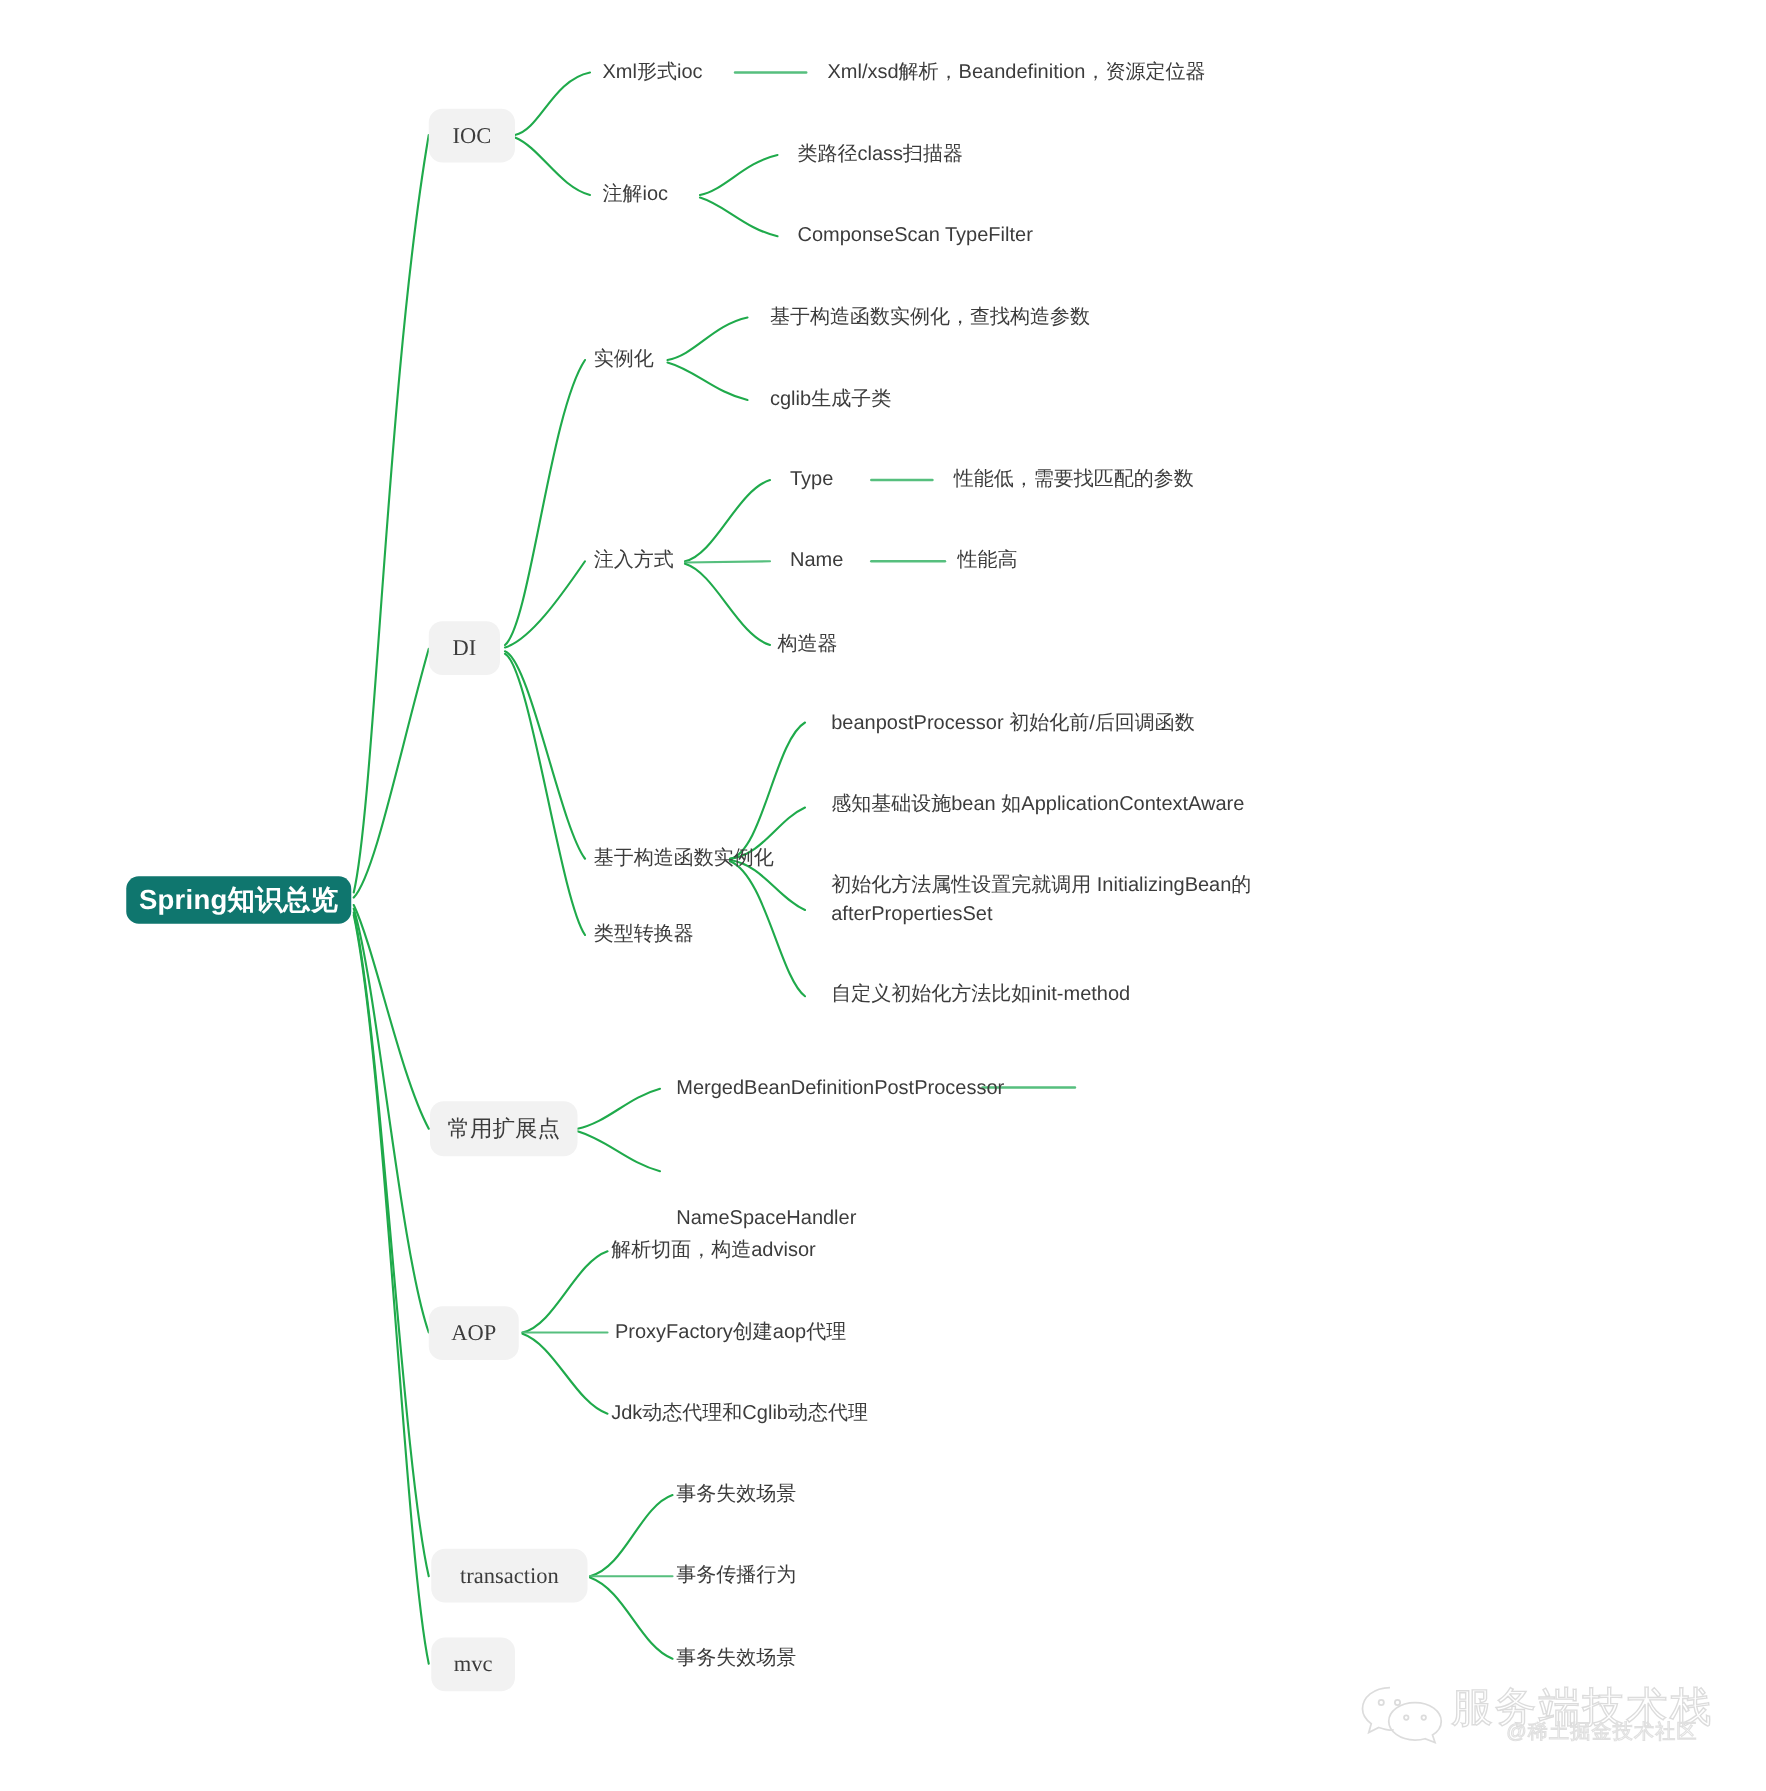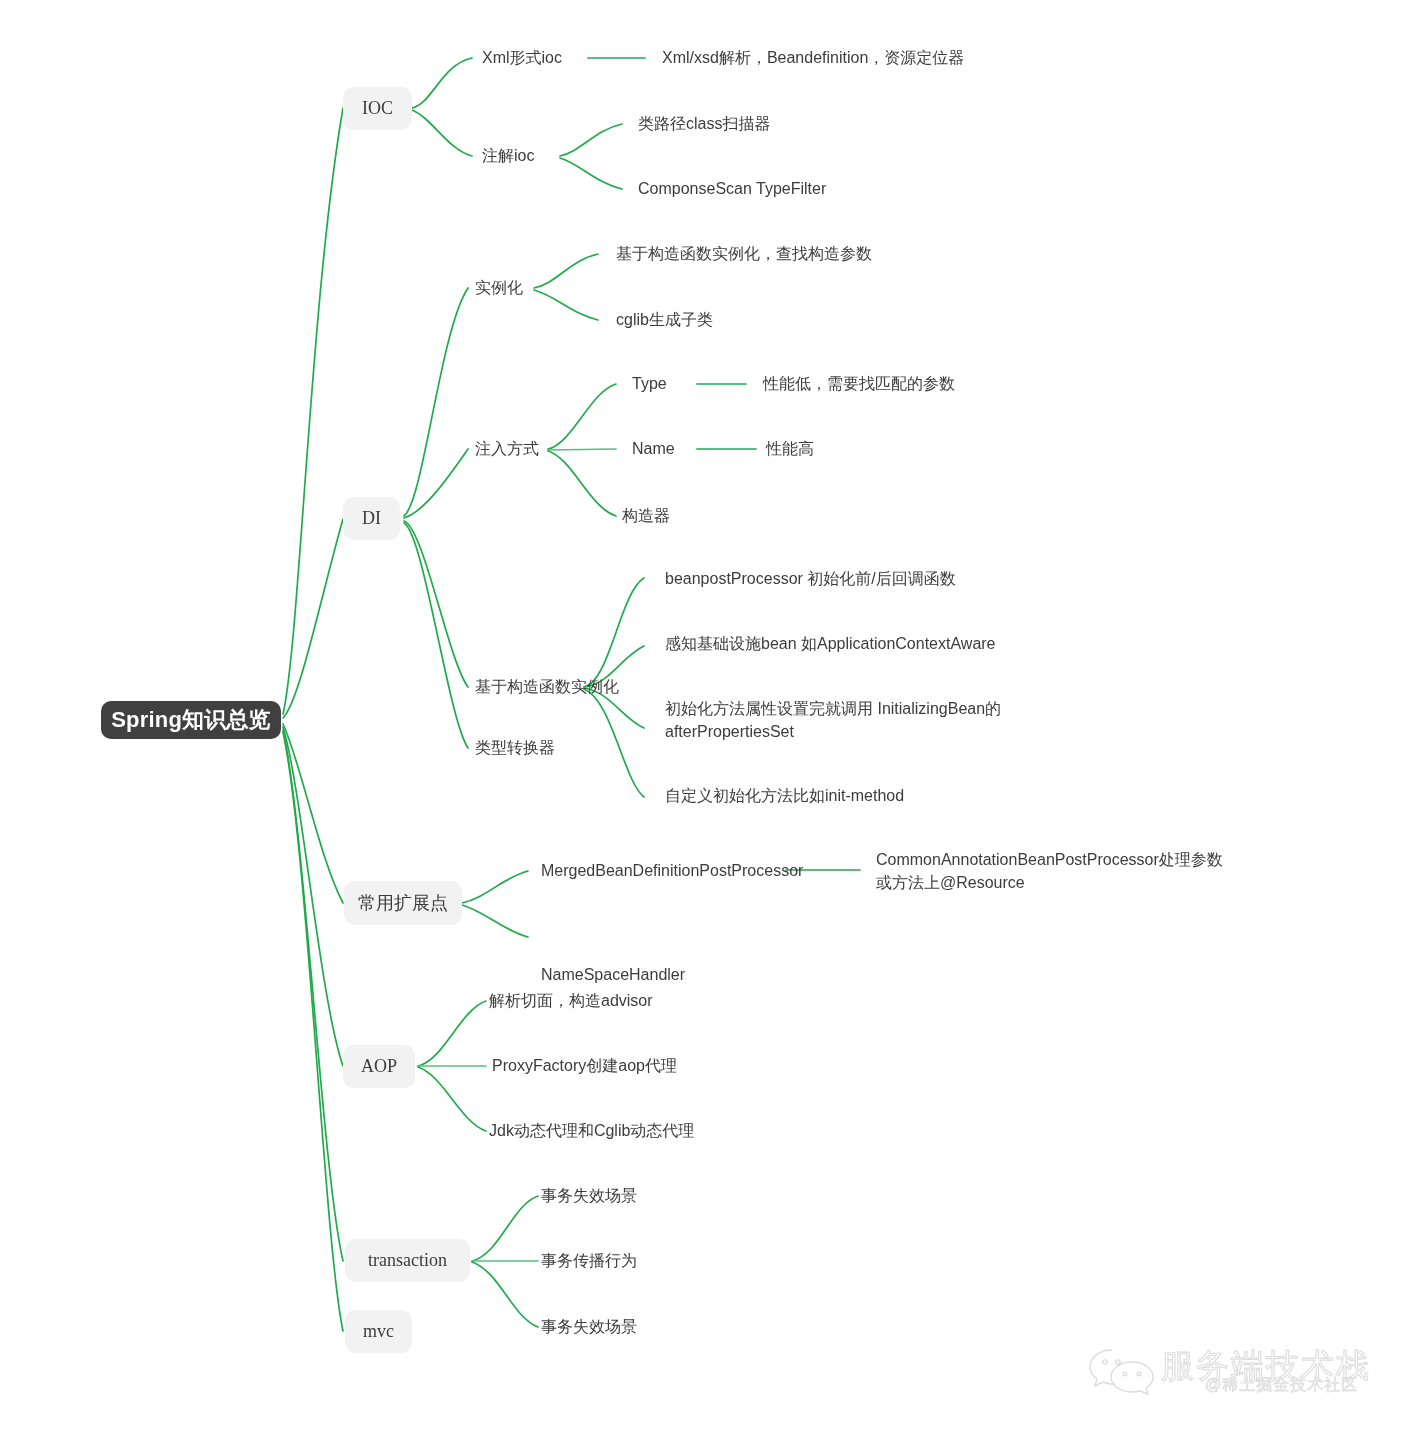--- a/index.html
+++ b/index.html
@@ -29,21 +29,21 @@
 
   
   .node {
     position: absolute;
     white-space: nowrap;
     line-height: 1.38;
     color: #3a3a3a;
   }
 
   .node-root {
-    background: #404040;
+    background: #0f766e;
     color: #ffffff;
     border-radius: 10px;
     font-size: 22px;
     font-weight: 600;
     letter-spacing: 0.2px;
     display: flex;
     align-items: center;
     justify-content: center;
   }
 
@@ -224,21 +224,20 @@
   <div class="node node-leaf wrap" style="left:665px; top:698px; width:370px;">初始化方法属性设置完就调用 InitializingBean的afterPropertiesSet</div>
 
   <div class="node node-leaf" style="left:665px; top:785px; height:22px;">自定义初始化方法比如init-method</div>
 
   <div class="node node-leaf" style="left:475px; top:737px; height:22px;">类型转换器</div>
 
   <div class="node node-branch" style="left:344px; top:881px; width:118px; height:44px;">常用扩展点</div>
 
   <div class="node node-leaf" style="left:541px; top:860px; height:22px;">MergedBeanDefinitionPostProcessor</div>
 
-  <div class="node node-leaf wrap" style="left:876px; top:849px; width:360px;">CommonAnnotationBeanPostProcessor处理参数或方法上@Resource</div>
 
   <div class="node node-leaf" style="left:541px; top:964px; height:22px;">NameSpaceHandler</div>
 
   <div class="node node-branch" style="left:343px; top:1045px; width:72px; height:43px;">AOP</div>
 
   <div class="node node-leaf" style="left:489px; top:990px; height:22px;">解析切面，构造advisor</div>
 
   <div class="node node-leaf" style="left:492px; top:1055px; height:22px;">ProxyFactory创建aop代理</div>
 
   <div class="node node-leaf" style="left:489px; top:1120px; height:22px;">Jdk动态代理和Cglib动态代理</div>

